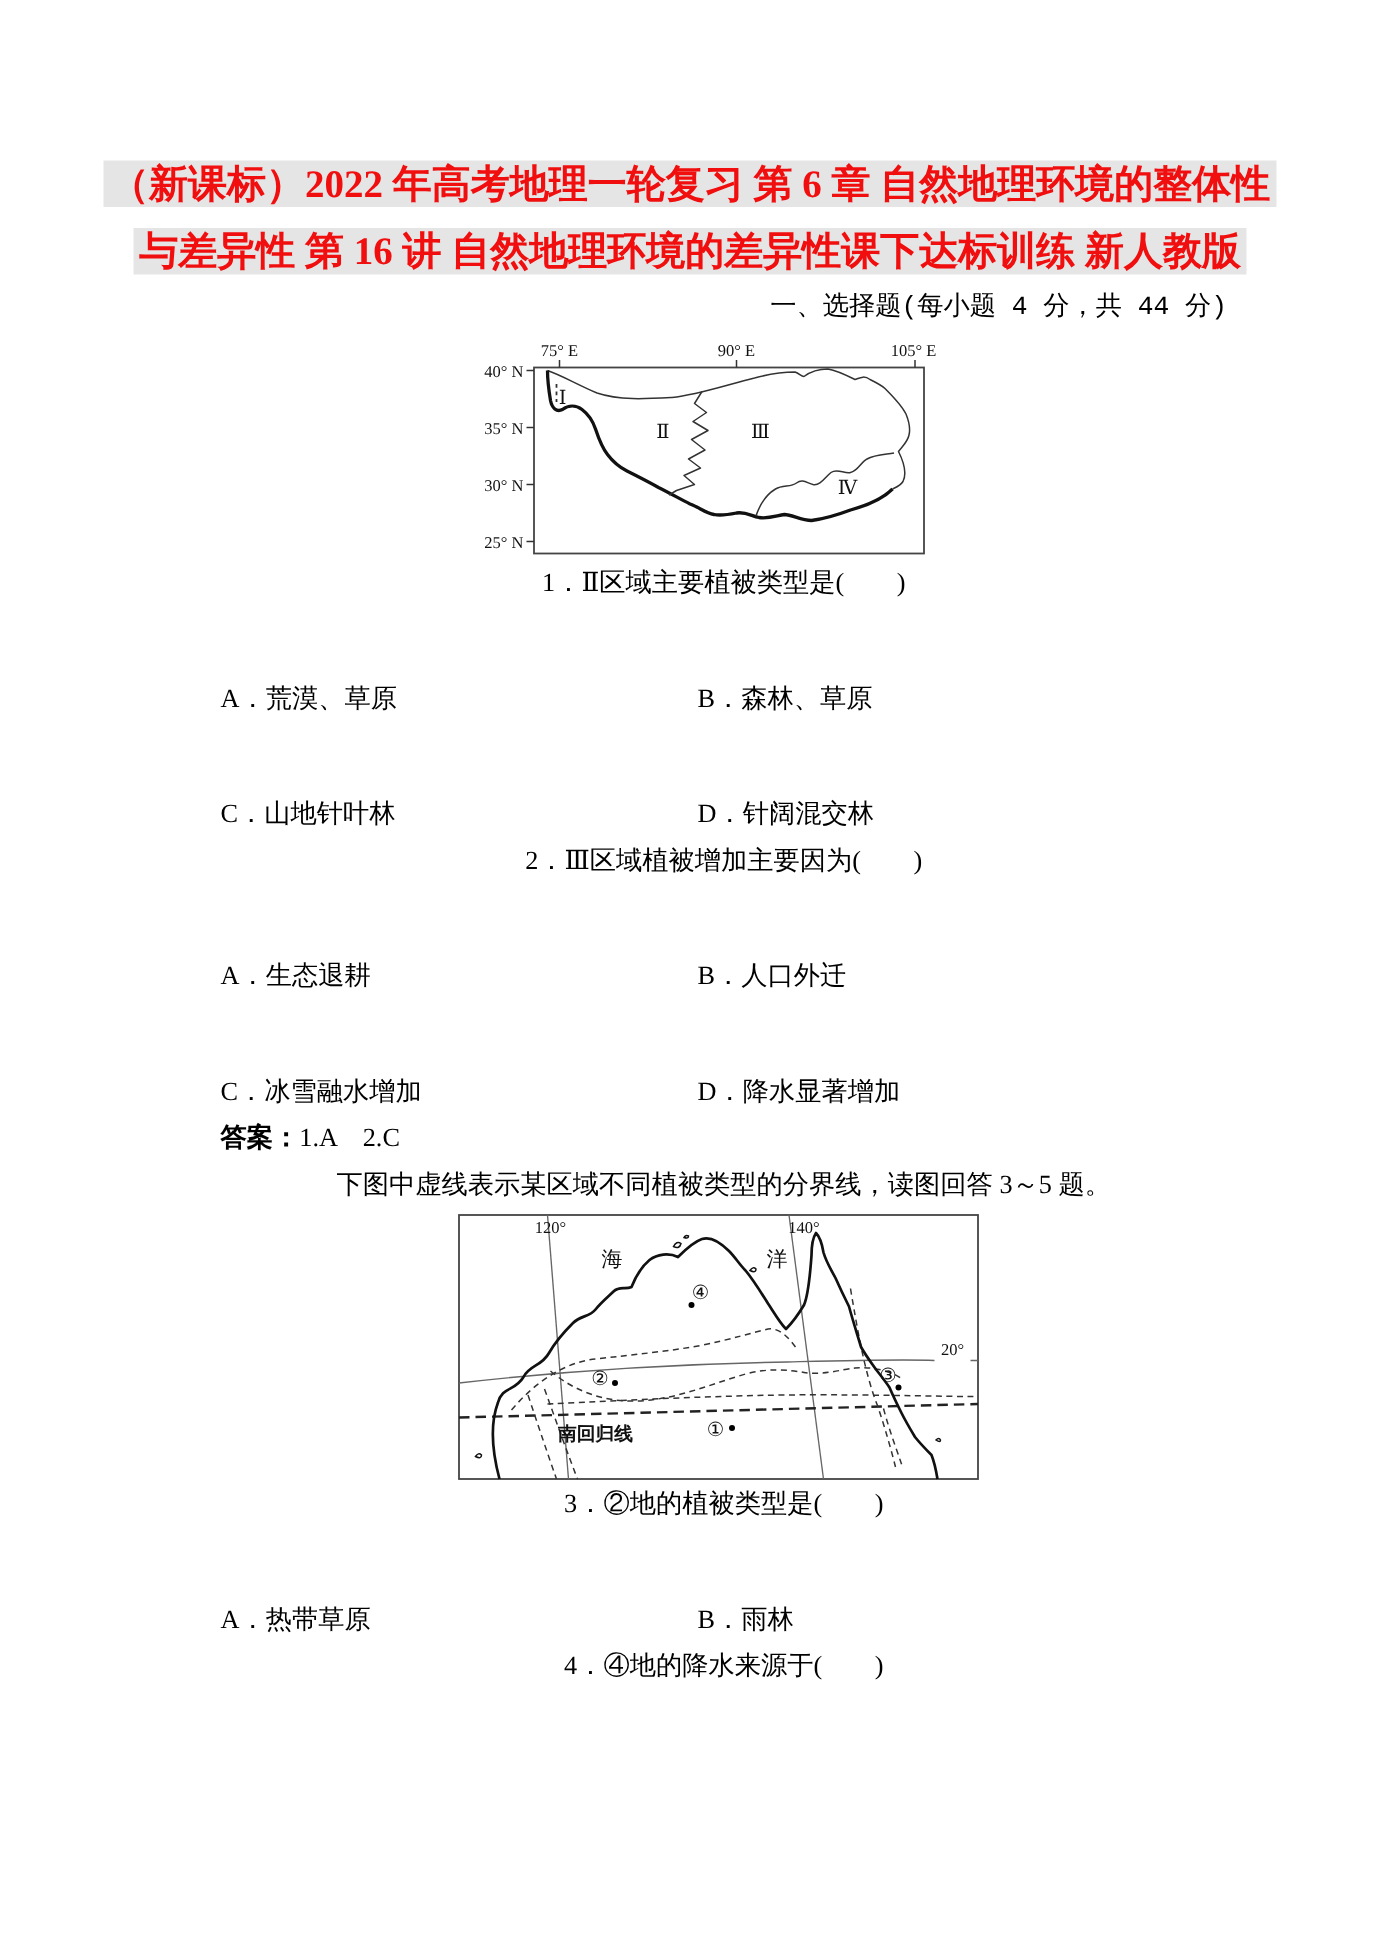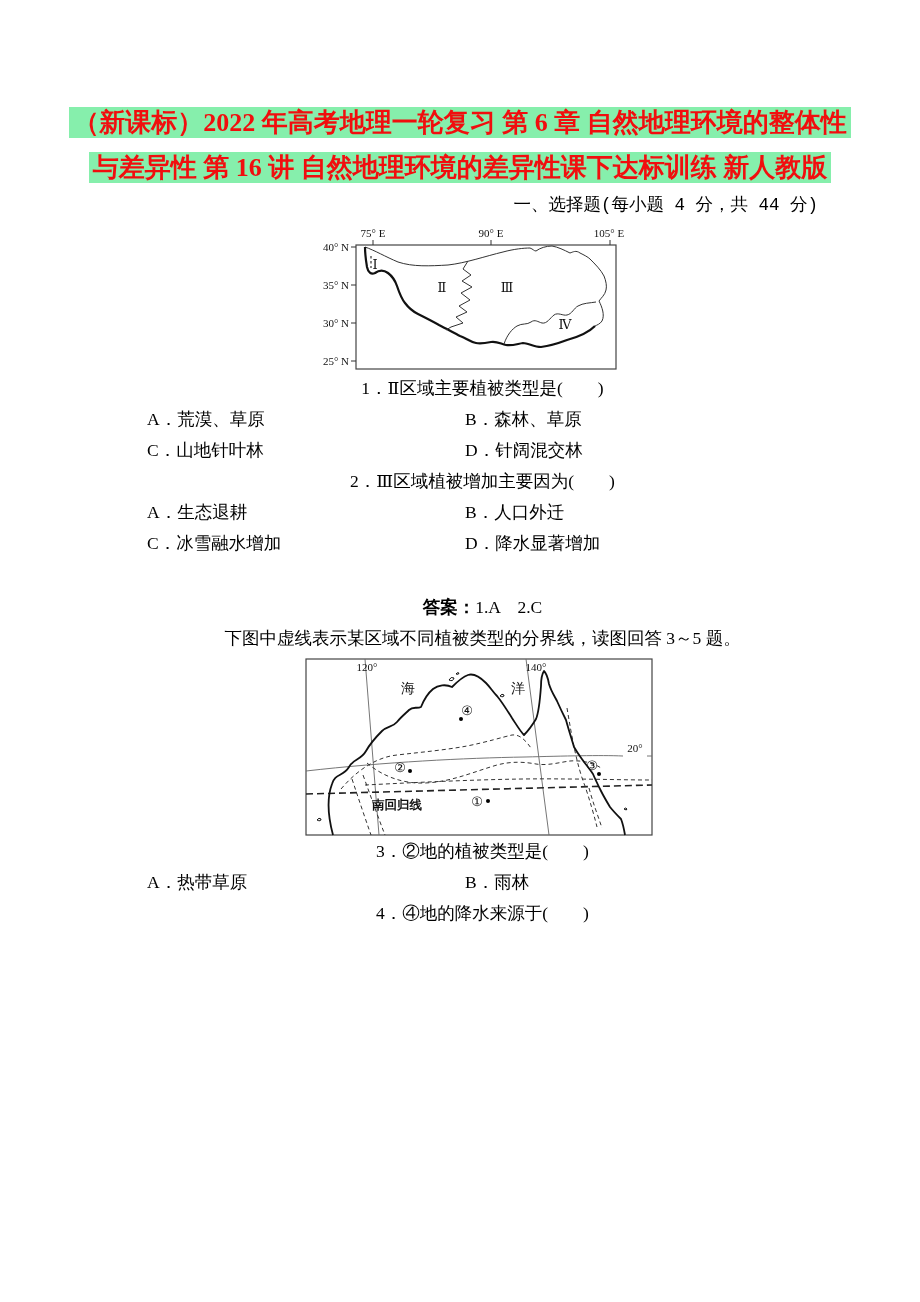--- a/index.html
+++ b/index.html
@@ -5,29 +5,29 @@
   * { margin:0; padding:0; box-sizing:border-box; }
   html,body { background:#fff; }
   .page {
     position:relative; width:920px; height:1302px; background:#fff;
     overflow:hidden; font-family:"Liberation Serif","DejaVu Serif",serif; color:#000;
   }
   .doc-title {
     margin-top:100px; text-align:center; font-size:26px; font-weight:bold;
     line-height:45px; color:#f10e0e;
   }
-  .doc-title .hl { background:#86efac; padding:1px 4px; }
+  .doc-title .hl { background:#e5e5e5; padding:1px 4px; }
   .body-col { width:713px; margin-left:105px; font-size:17.5px; line-height:31px; text-align:justify; }
   .sec-heading { padding-left:42px; text-align:right;font-family:Liberation Mono, monospace; }
   .para { text-indent:42px; }
   .q-line { padding-left:42px; text-align:center; }
-  .opt-row { padding-left:42px; text-align:left; }
+  .opt-row { padding-left:42px; text-align:left;margin-top:46px; }
   .opt-a { display:inline-block; width:318px; }
   .lbl { font-weight:bold; }
-  .ans-line { padding-left:42px; text-align:center;margin-top:33px; }
+  .ans-line { padding-left:42px; text-align:left; }
   figure.map1 { margin:2px 0 0 213px; }
   figure.map2 { margin:4px 0 0 200px; }
   .map { display:block; }
   .map text { font-family:"Liberation Serif","DejaVu Serif",serif; font-size:11px; fill:#111; }
   .map .rn { font-size:13px; }
   .map .cn { font-size:13px; }
   .map .sea { font-size:14px; }
   .map .trop-lbl { font-size:12.5px; font-weight:bold; }
   .frame { fill:none; stroke:#444; stroke-width:1.2; }
   .tick { stroke:#333; stroke-width:1; fill:none; }

